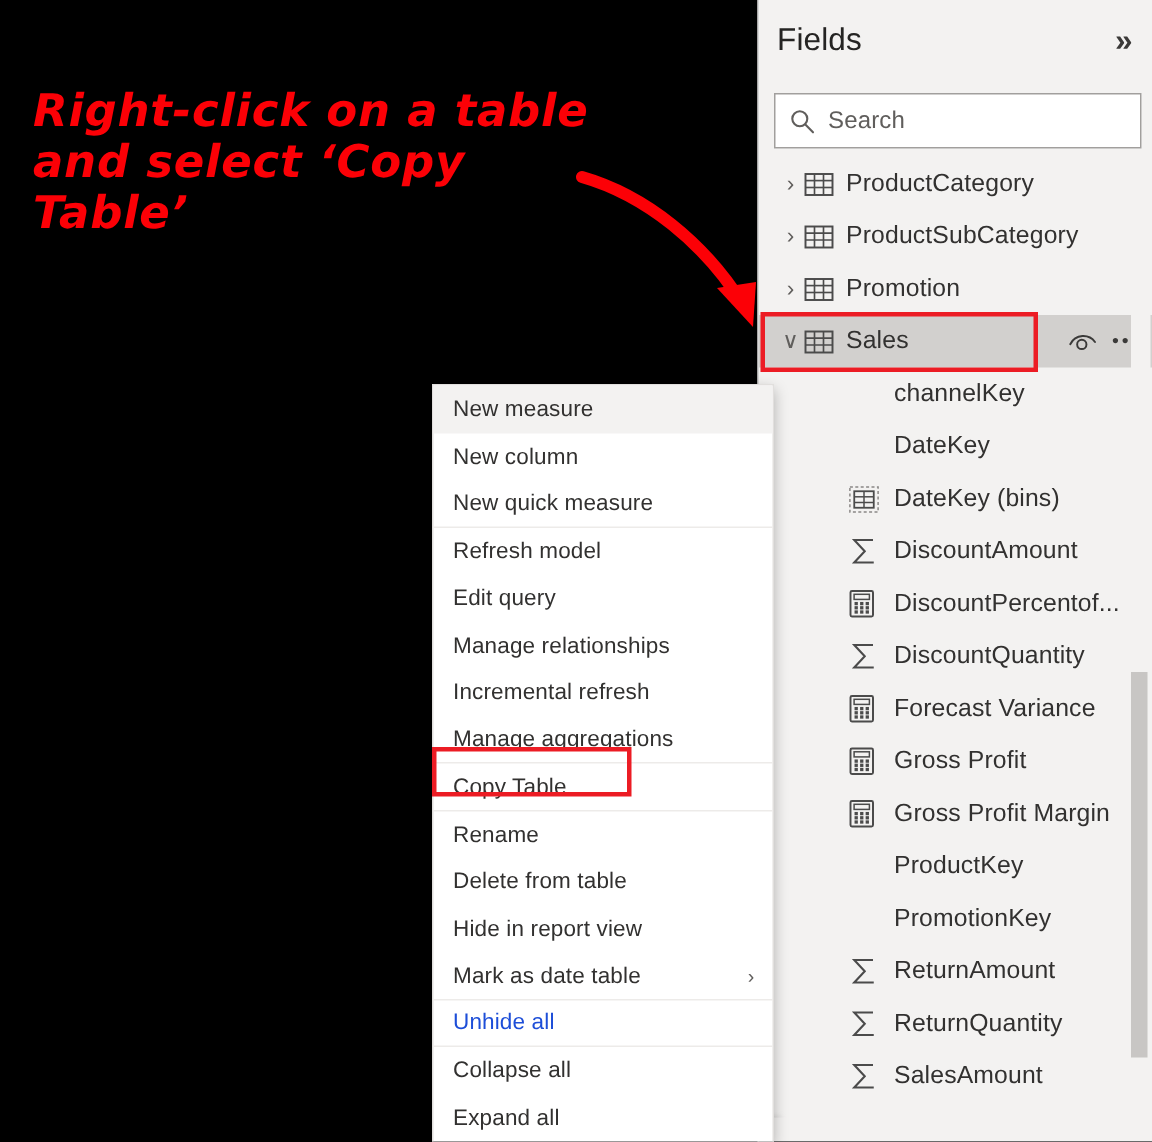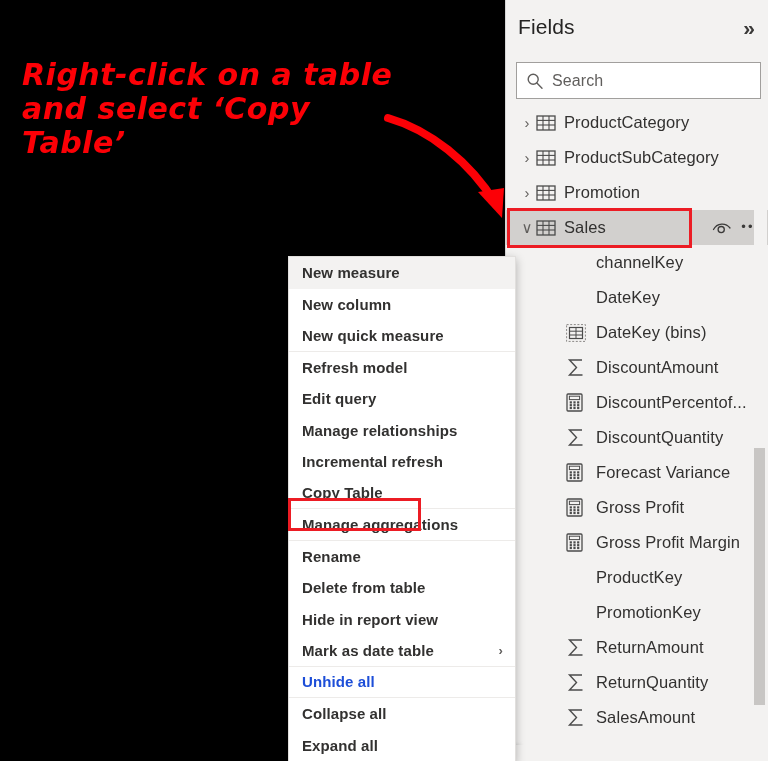--- a/index.html
+++ b/index.html
@@ -157,21 +157,20 @@
 
   
   #context-menu {
     position: absolute;
     left: 288px; top: 256px;
     width: 228px;
     background: #ffffff;
     border: 1px solid #e1dfdd;
     box-shadow: 0 3px 9px rgba(0,0,0,0.28);
     padding: 0;
-    font-weight: bold;
   }
   .menu-item {
     height: 31.5px;
     display: flex;
     align-items: center;
     padding: 0 12px 0 13px;
     font-size: 15px;
     color: #323130;
     letter-spacing: 0.1px;
     cursor: pointer;
@@ -468,24 +467,24 @@
       <div class="menu-item">
         <span>Edit query</span>
       </div>
       <div class="menu-item">
         <span>Manage relationships</span>
       </div>
       <div class="menu-item">
         <span>Incremental refresh</span>
       </div>
       <div class="menu-item sep-after">
+        <span>Manage aggregations</span>
+      </div>
+      <div class="menu-item sep-after">
         <span>Copy Table</span>
-      </div>
-      <div class="menu-item sep-after">
-        <span>Manage aggregations</span>
       </div>
       <div class="menu-item">
         <span>Rename</span>
       </div>
       <div class="menu-item">
         <span>Delete from table</span>
       </div>
       <div class="menu-item">
         <span>Hide in report view</span>
       </div>

